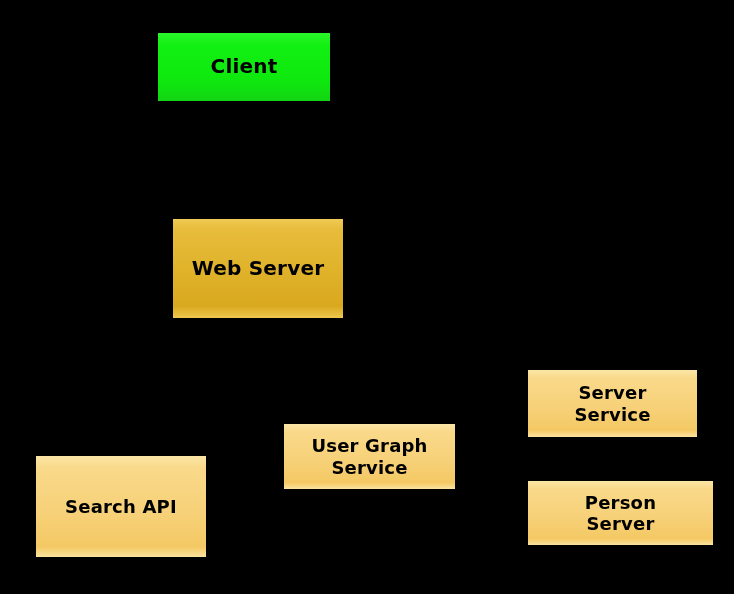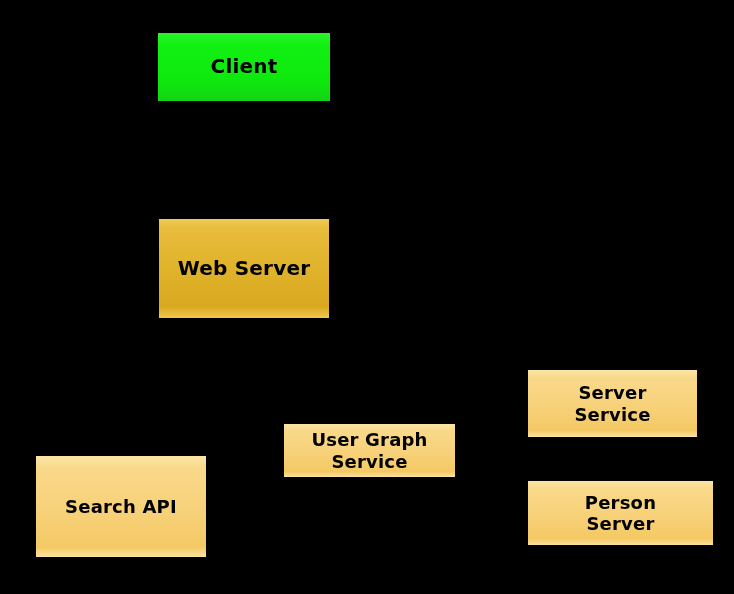--- a/index.html
+++ b/index.html
@@ -63,30 +63,30 @@
 </style>
 </head>
 <body>
 
 <div id="canvas">
 
   <div class="node client" style="left:158px; top:33px; width:172px; height:68px;">
     <span class="node-label">Client</span>
   </div>
 
-  <div class="node webserver" style="left:159px; top:219px; width:170px; height:99px;">
+  <div class="node webserver" style="left:173px; top:219px; width:170px; height:99px;">
     <span class="node-label">Web Server</span>
   </div>
 
   <div class="node amber" style="left:528px; top:370px; width:169px; height:67px;">
     <span class="node-label">Server
 Service</span>
   </div>
 
-  <div class="node amber wide-title" style="left:284px; top:424px; width:171px; height:53px;">
+  <div class="node amber wide-title" style="left:284px; top:424px; width:171px; height:65px;">
     <span class="node-label">User Graph
 Service</span>
   </div>
 
   <div class="node amber" style="left:528px; top:481px; width:185px; height:64px;">
     <span class="node-label">Person
 Server</span>
   </div>
 
   <div class="node amber" style="left:36px; top:456px; width:170px; height:101px;">

